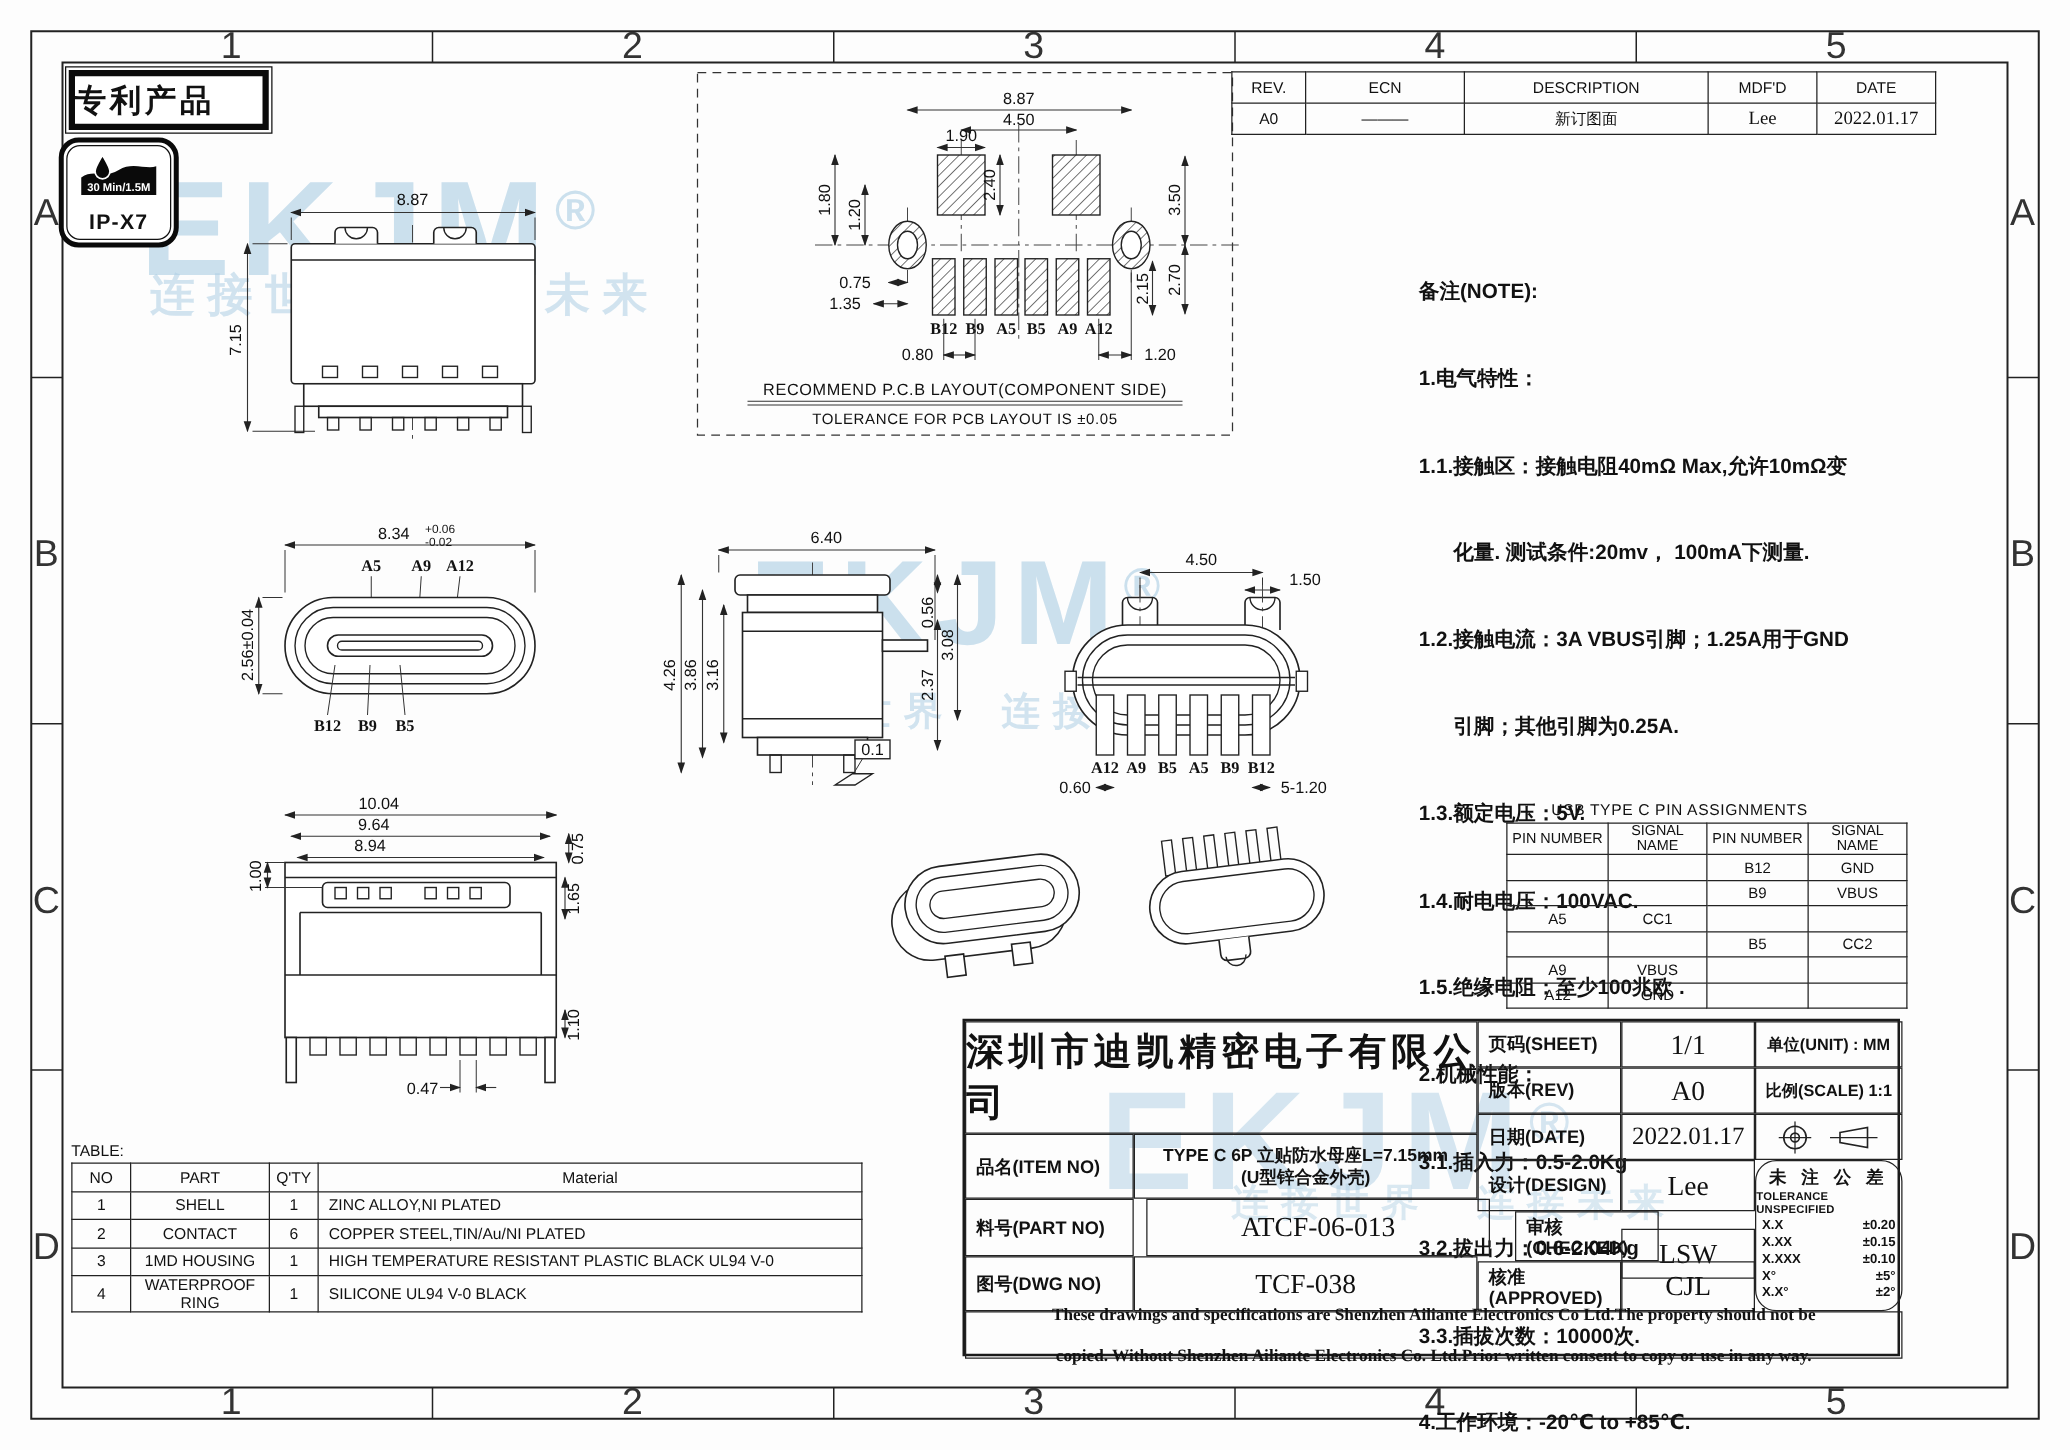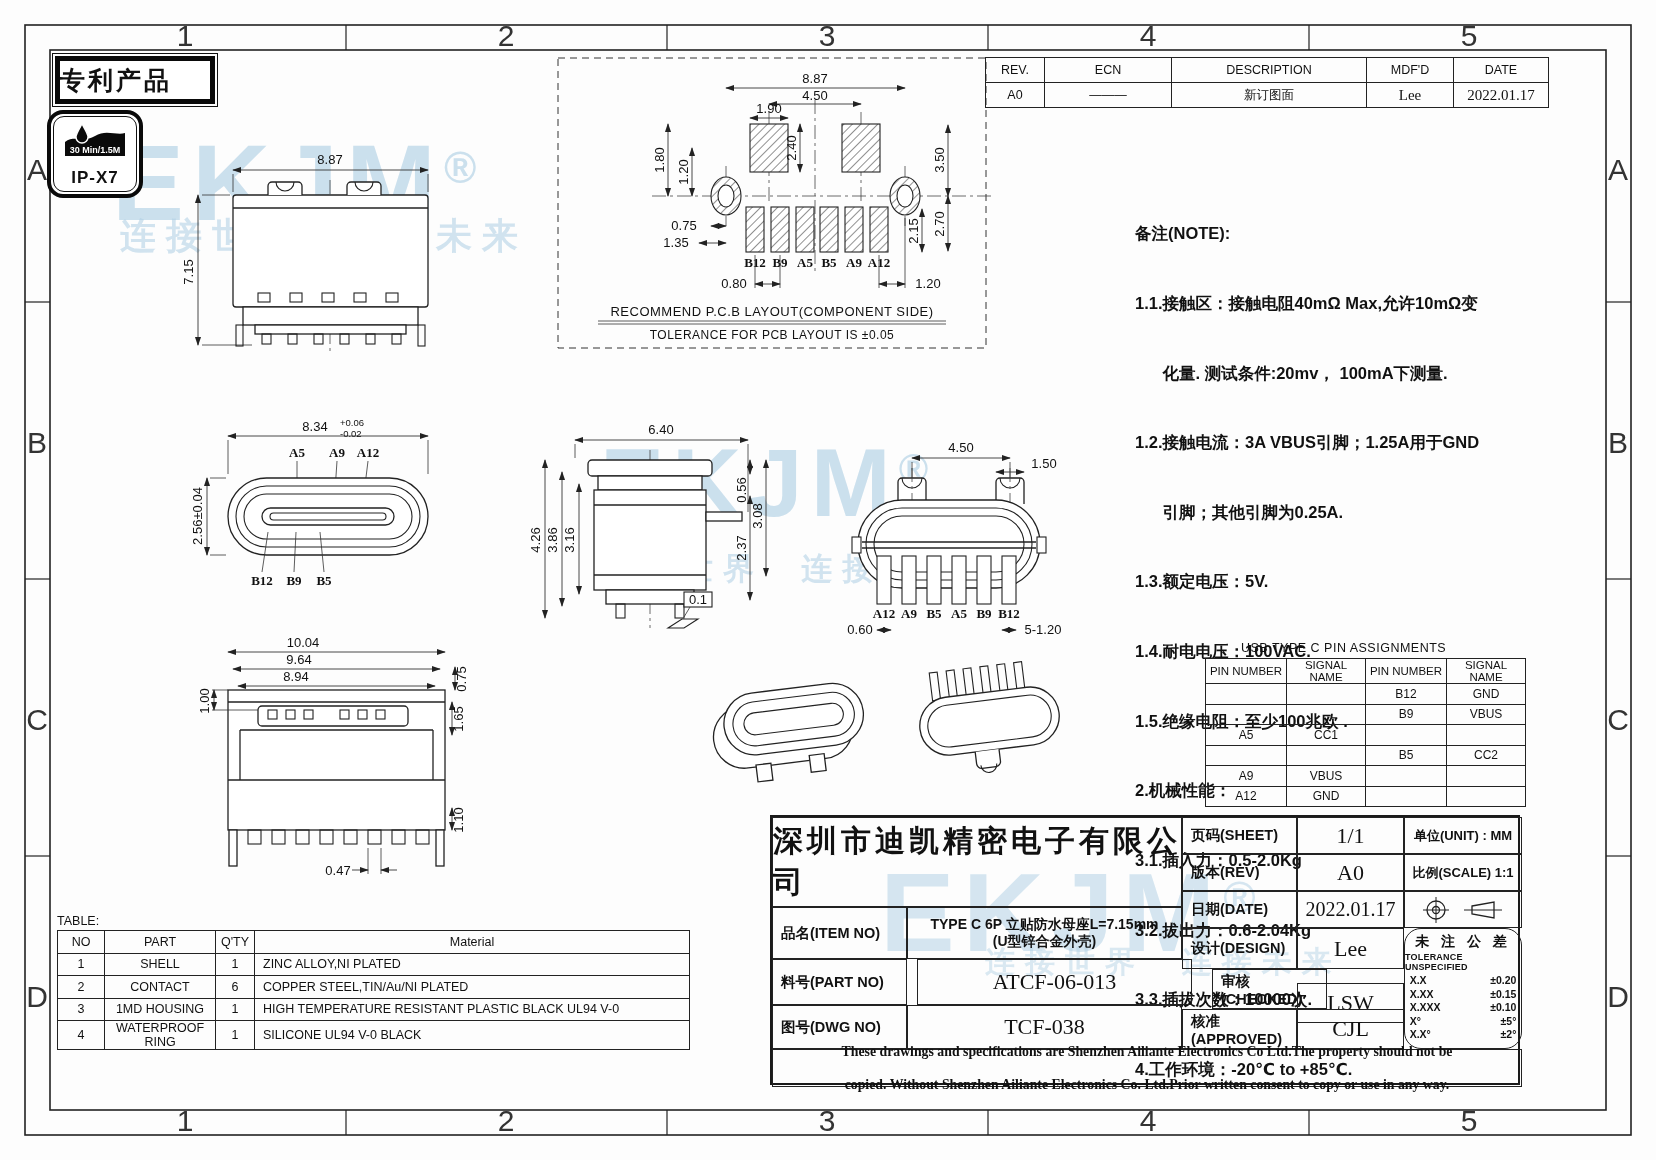--- a/index.html
+++ b/index.html
@@ -417,20 +417,21 @@
       <td>———</td>
       <td>新订图面</td>
       <td style="font-family:'Liberation Serif',serif;font-size:15px">Lee</td>
       <td style="font-family:'Liberation Serif',serif;font-size:15px">2022.01.17</td>
     </tr>
   </tbody>
     </table>
 
   <div id="notes" class="ovl">
     <div>备注(NOTE):</div>
+    <div>1.电气特性：</div>
     <div>1.1.接触区：接触电阻40mΩ Max,允许10mΩ变</div>
     <div>      化量. 测试条件:20mv， 100mA下测量.</div>
     <div>1.2.接触电流：3A VBUS引脚；1.25A用于GND</div>
     <div>      引脚；其他引脚为0.25A.</div>
     <div>1.3.额定电压：5V.</div>
     <div>1.4.耐电电压：100VAC.</div>
     <div>1.5.绝缘电阻：至少100兆欧 .</div>
     <div>2.机械性能：</div>
     <div>3.1.插入力：0.5-2.0Kg</div>
     <div>3.2.拔出力：0.6-2.04Kg</div>

